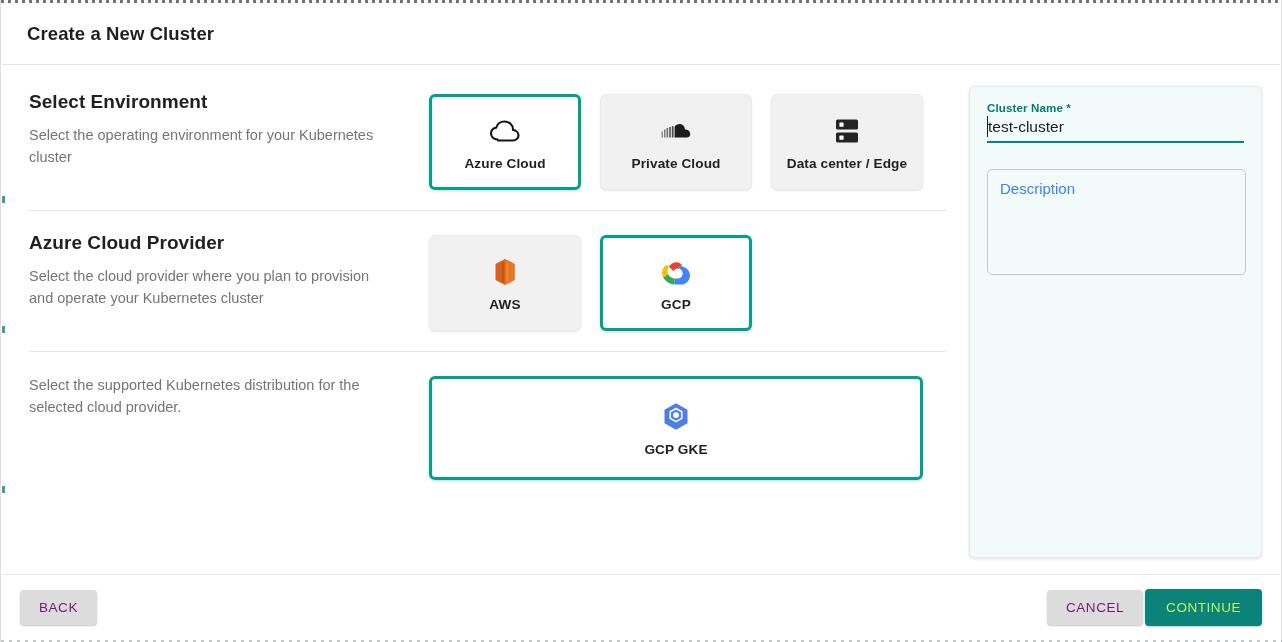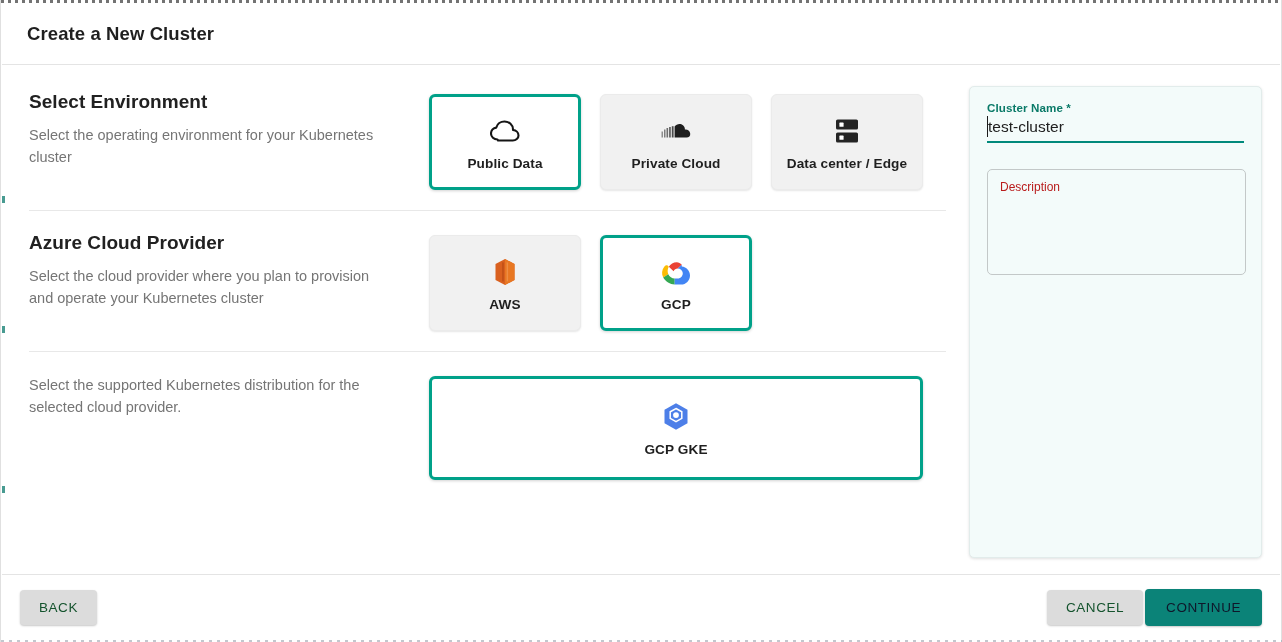--- a/index.html
+++ b/index.html
@@ -186,22 +186,22 @@
   .textarea {
     margin-top: 26px;
     width: 259px;
     height: 106px;
     border: 1px solid #c3c8c8;
     border-radius: 5px;
     background: transparent;
     padding: 10px 12px;
   }
   .textarea-placeholder {
-    font-size: 12px;
-    color: #b91c1c;
+    font-size: 15px;
+    color: #3b82f6;
   }
 
   
   .dialog-footer {
     position: absolute;
     left: 1px; right: 1px; bottom: 2px;
     height: 66px;
     border-top: 1px solid #e4e4e4;
     background: #fff;
     display: flex;
@@ -212,26 +212,26 @@
     border: none;
     border-radius: 4px;
     font-family: "Liberation Sans", sans-serif;
     font-size: 13.5px;
     letter-spacing: .55px;
     cursor: pointer;
     box-shadow: 0 1px 2px rgba(0,0,0,.22);
   }
   .btn-grey {
     background: #dcdcdc;
-    color: #14532d;
+    color: #701a75;
     padding: 10px 19px;
   }
   .btn-primary {
     background: #0b8378;
-    color: #0f172a;
+    color: #bef264;
     padding: 11px 21px;
   }
   .footer-right {
     margin-left: auto;
     display: flex;
     gap: 2px;
     align-items: center;
   }
 
   
@@ -269,21 +269,21 @@
           <div class="sect-desc">Select the operating environment for your Kubernetes cluster</div>
         </div>
         <div class="cards">
 
           <div class="card selected">
             <div class="card-icon">
               <svg width="30" height="22" viewBox="0 0 30 22">
                 <path d="M7.5 19.5 C3.9 19.5 1 16.8 1 13.5 C1 10.5 3.3 8 6.3 7.6 C7.2 4 10.6 1.5 14.5 1.5 C19.2 1.5 23 5 23 9.3 C23 9.5 23 9.7 23 9.9 C26 10.2 28.5 12.6 28.5 15.4 C28.5 18.3 25.9 20.5 22.8 20.5 L8 20.5 Z" fill="none" stroke="#141414" stroke-width="2.1" stroke-linejoin="round"></path>
               </svg>
             </div>
-            <div class="card-label">Public Data</div>
+            <div class="card-label">Azure Cloud</div>
           </div>
 
           <div class="card">
             <div class="card-icon">
               <svg width="30" height="18" viewBox="0 0 30 18">
                 <rect x="0.5" y="9.5" width="1.5" height="6" fill="#8d8d8d"></rect>
                 <rect x="3" y="7.5" width="1.5" height="8" fill="#7d7d7d"></rect>
                 <rect x="5.5" y="6" width="1.6" height="9.5" fill="#6e6e6e"></rect>
                 <rect x="8.1" y="5" width="1.7" height="10.5" fill="#5c5c5c"></rect>
                 <rect x="10.8" y="4.2" width="1.8" height="11.3" fill="#4a4a4a"></rect>

